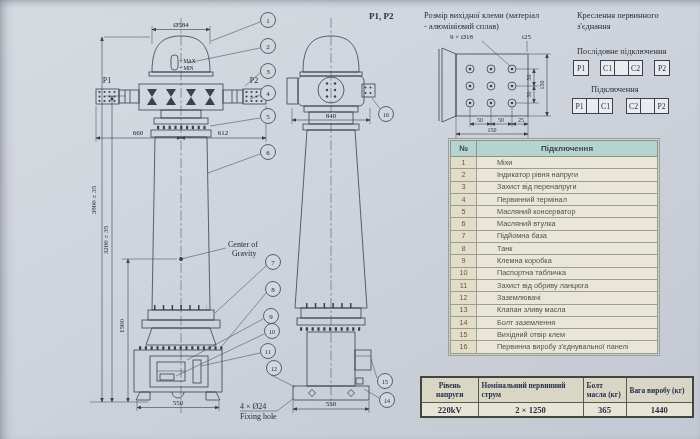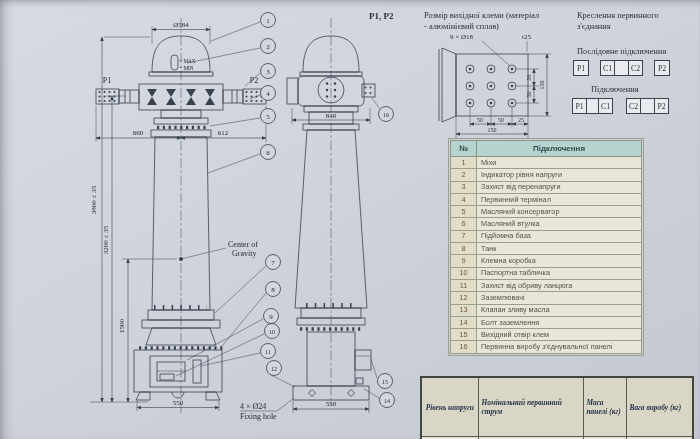--- a/index.html
+++ b/index.html
@@ -26,24 +26,24 @@
   .ref{font-weight:bold;font-size:9px;color:#2b303a;}
   
   .cbox{position:absolute;display:flex;height:14px;border:1px solid #3c414c;background:#e9ebef;}
   .ccell{display:flex;align-items:center;justify-content:center;font-size:7.8px;color:#2b303a;}
   .cdiv{border-left:1px solid #3c414c;border-right:1px solid #3c414c;}
   
   .parts{border-collapse:collapse;background:#e9e5d7;border:1px solid #7d8174;outline:1px solid #9ba090;outline-offset:1px;font-family:"Liberation Sans",sans-serif;}
   .parts th{background:#b6d4cf;border:1px solid #8f9384;font-size:8px;font-weight:bold;color:#35494c;padding:1px 2px;height:13px;}
   .parts td{border:1px solid #9b9e8d;font-size:7.3px;color:#50544a;padding:0 2px;height:11.3px;line-height:8px;}
   .parts td.no{width:21px;text-align:center;background:#e2ddc9;color:#6d5a3e;}
-  .parts td.nm{width:158px;text-align:left;padding-left:4px;background:#e9e5d7;}
+  .parts td.nm{width:158px;text-align:left;padding-left:20px;background:#e9e5d7;}
   
   .spec{border-collapse:collapse;border:2px solid #41463f;font-family:"Liberation Serif",serif;}
-  .spec th{background:#d9d6c5;border:1px solid #565b50;font-size:7.4px;font-weight:bold;color:#253048;padding:18px 3px;text-align:left;vertical-align:middle;height:22px;line-height:9px;font-style:italic;}
+  .spec th{background:#d9d6c5;border:1px solid #565b50;font-size:7.4px;font-weight:bold;color:#253048;padding:1px 3px;text-align:left;vertical-align:middle;height:22px;line-height:9px;}
   .spec th.c{text-align:center;}
   .spec td{background:#e8e5d6;border:1px solid #565b50;font-size:8.6px;font-weight:bold;color:#253048;text-align:center;height:13px;padding:0 2px;}
 </style>
 </head>
 <body>
 
 <div class="stage">
 
   <svg class="abs" style="left:0;top:0" width="410" height="439" viewBox="0 0 410 439">
     <defs>
@@ -434,21 +434,21 @@
     <colgroup>
         <col style="width:57px">
         <col style="width:105px">
         <col style="width:43px">
         <col style="width:67px">
       </colgroup>
     <tbody>
         <tr>
       <th class="c">Рівень напруги</th>
       <th>Номінальний первинний струм</th>
-      <th>Маса панелі (кг)</th>
+      <th>Болт масла (кг)</th>
       <th>Вага виробу (кг)</th>
     </tr>
     <tr>
       <td>220kV</td>
       <td>2 × 1250</td>
       <td>365</td>
       <td>1440</td>
     </tr>
   </tbody>
     </table>

